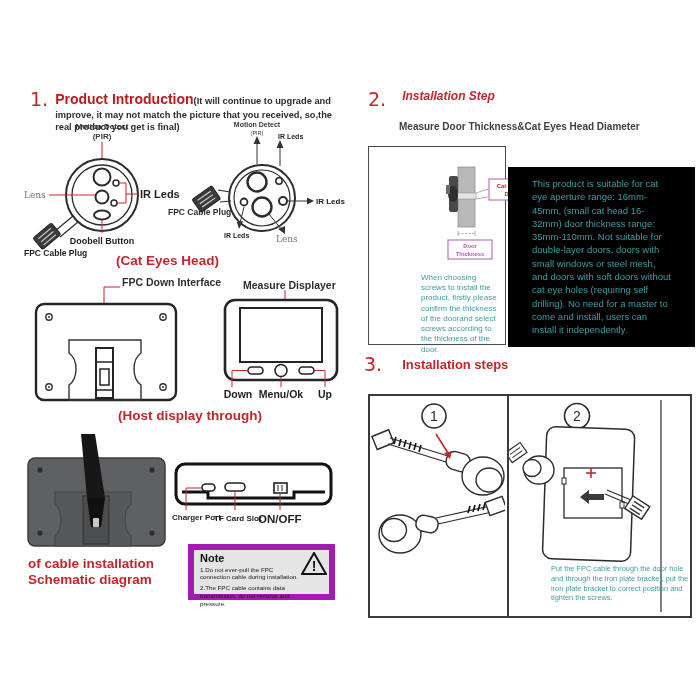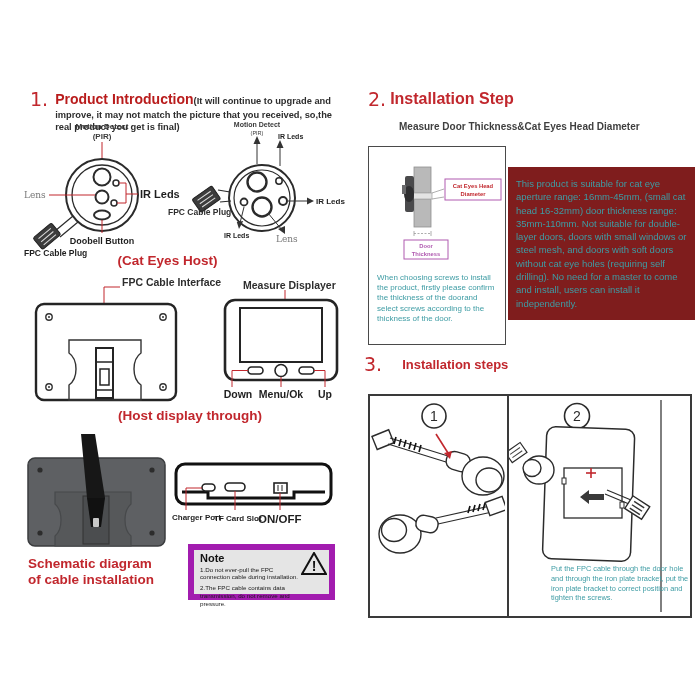--- a/index.html
+++ b/index.html
@@ -14,21 +14,21 @@
   .h1-text .t{font-size:14px;color:#b91c1c;}
   .cap-red{color:#c1272d;font-weight:bold;font-size:13.5px;text-align:center;}
   .lbl{font-weight:bold;color:#2e2e2e;}
   svg text{font-family:"Liberation Sans",sans-serif;}
   .serif{font-family:"DejaVu Serif",serif;}
   .notebox{box-sizing:border-box;background:#e5e5e5;border:6px solid #a21caf;padding:3px 26px 3px 6px;}
   .notebox .nt{font-size:11px;font-weight:bold;line-height:1.05;color:#111;}
   .notebox .ni{font-size:6.2px;color:#1a1a1a;line-height:1.25;}
   .measure-box{box-sizing:border-box;border:1.5px solid #4a4a4a;background:#fff;}
   .tiptext{font-size:8px;line-height:1.28;margin:8px 8px 0 8px;}
-  .suit{box-sizing:border-box;background:#7f1d1d;padding:10px 8px;font-size:9.5px;line-height:1.4;}
+  .suit{box-sizing:border-box;background:#000000;padding:10px 24px;font-size:9.5px;line-height:1.4;}
   .steps{box-sizing:border-box;border:2px solid #3a3a3a;display:flex;background:#fff;}
   .cell1{position:relative;flex:0 0 137px;border-right:2px solid #3a3a3a;}
   .cell2{position:relative;flex:1;}
   .stepcap{position:absolute;font-size:7.4px;line-height:1.32;}
   .schema-cap{color:#c1272d;font-weight:bold;font-size:13.5px;line-height:1.18;}
 </style>
 </head>
 <body>
 
 <div class="sheet">
@@ -95,23 +95,23 @@
     <line x1="41" y1="83" x2="30" y2="84" stroke="#2b2b2b" stroke-width="1.2"></line>
     <g transform="translate(18,80) rotate(-35)">
       <rect x="-14" y="-8" width="24" height="16" rx="2" fill="#3c3c3c" stroke="#222"></rect>
       <line x1="-10" y1="-4" x2="6" y2="-4" stroke="#ddd" stroke-width="1"></line>
       <line x1="-10" y1="0" x2="6" y2="0" stroke="#ddd" stroke-width="1"></line>
       <line x1="-10" y1="4" x2="6" y2="4" stroke="#ddd" stroke-width="1"></line>
     </g>
   </svg>
   <div class="abs lbl" style="left:168px;top:207px;font-size:8.5px;">FPC Cable Plug</div>
 
-  <div class="abs cap-red" style="left:60px;top:253px;width:215px;">(Cat Eyes Host)</div>
-
-  <div class="abs lbl" style="left:122px;top:276px;font-size:10.5px;">FPC Cable Interface</div>
+  <div class="abs cap-red" style="left:60px;top:253px;width:215px;">(Cat Eyes Head)</div>
+
+  <div class="abs lbl" style="left:122px;top:276px;font-size:10.5px;">FPC Down Interface</div>
   <svg class="abs" style="left:30px;top:280px;" width="150" height="125" viewBox="0 0 150 125">
     <polyline points="90,7 74,7 74,70" fill="none" stroke="#c1272d" stroke-width="1"></polyline>
     <circle cx="74" cy="69" r="1.6" fill="#c1272d"></circle>
     <rect x="6" y="24" width="140" height="96" rx="8" fill="#fff" stroke="#242424" stroke-width="2.4"></rect>
     <g>
       <circle cx="19" cy="37" r="3.2" fill="#fff" stroke="#333" stroke-width="1.4"></circle>
         <circle cx="19" cy="37" r="1" fill="#333"></circle>
       <circle cx="133" cy="37" r="3.2" fill="#fff" stroke="#333" stroke-width="1.4"></circle>
         <circle cx="133" cy="37" r="1" fill="#333"></circle>
       <circle cx="19" cy="107" r="3.2" fill="#fff" stroke="#333" stroke-width="1.4"></circle>
@@ -171,41 +171,41 @@
     </g>
     <polyline points="32,30 16,30 16,52" fill="none" stroke="#c1272d" stroke-width="1"></polyline>
     <line x1="65" y1="33" x2="65" y2="52" stroke="#c1272d" stroke-width="1"></line>
     <line x1="110" y1="35" x2="110" y2="52" stroke="#c1272d" stroke-width="1"></line>
     <text x="2" y="62" font-size="8" font-weight="bold" fill="#1e1e1e">Charger Port</text>
     <text x="44" y="63" font-size="8" font-weight="bold" fill="#1e1e1e">TF Card Slot</text>
     <text x="88" y="65" font-size="11.5" font-weight="bold" fill="#1e1e1e">ON/OFF</text>
   </svg>
 
   <div class="abs schema-cap" style="left:28px;top:556px;width:160px;">
+    <div>of cable installation</div>
     <div>Schematic diagram</div>
-    <div>of cable installation</div>
   </div>
 
   <div class="abs notebox" style="left:188px;top:544px;width:147px;height:56px;">
     <div class="nt">Note</div>
     <div class="ni" style="margin-top:1px;">1.Do not ever-pull the FPC connection cable during installation.</div>
     <div class="ni" style="margin-top:3px;">2.The FPC cable contains data transmission, do not remove and pressure.</div>
     <svg class="abs" style="right:2px;top:2px;" width="26" height="24" viewBox="0 0 26 24">
       <polygon points="13,1 25,22 1,22" fill="none" stroke="#111" stroke-width="2"></polygon>
       <text x="13" y="19" font-size="14" font-weight="bold" fill="#111" text-anchor="middle">!</text>
     </svg>
   </div>
 
   <div class="abs" style="left:368px;top:90px;display:flex;align-items:flex-start;">
     <div class="sec-num">2.</div>
-    <div class="sec-title" style="font-size:16px;margin-left:4px;">Installation Step</div>
+    <div class="sec-title" style="font-size:12px;margin-left:16px;font-style:italic;">Installation Step</div>
   </div>
   <div class="abs lbl" style="left:399px;top:121px;font-size:10px;color:#3f3f3f;">Measure Door Thickness&amp;Cat Eyes Head Diameter</div>
 
-  <div class="abs measure-box" style="left:368px;top:146px;width:138px;height:199px;">
+  <div class="abs measure-box" style="left:368px;top:146px;width:138px;height:199px;padding-left:44px;">
     <svg width="135" height="114" viewBox="0 0 135 114">
       <rect x="45" y="20" width="17" height="26" fill="#b9b9b9" stroke="#8f8f8f" stroke-width="0.8"></rect>
       <rect x="45" y="52" width="17" height="28" fill="#b9b9b9" stroke="#8f8f8f" stroke-width="0.8"></rect>
       <rect x="44" y="46" width="19" height="6" fill="#e3e3e3" stroke="#aaa" stroke-width="0.8"></rect>
       <g>
         <rect x="36" y="29" width="9" height="36" rx="2" fill="#4a4a4c"></rect>
         <ellipse cx="40" cy="47" rx="5" ry="8" fill="#2f2f31"></ellipse>
         <rect x="33" y="38" width="4" height="9" fill="#6a6a6c"></rect>
       </g>
       <line x1="63" y1="46" x2="75" y2="42" stroke="#999" stroke-width="0.8"></line>

